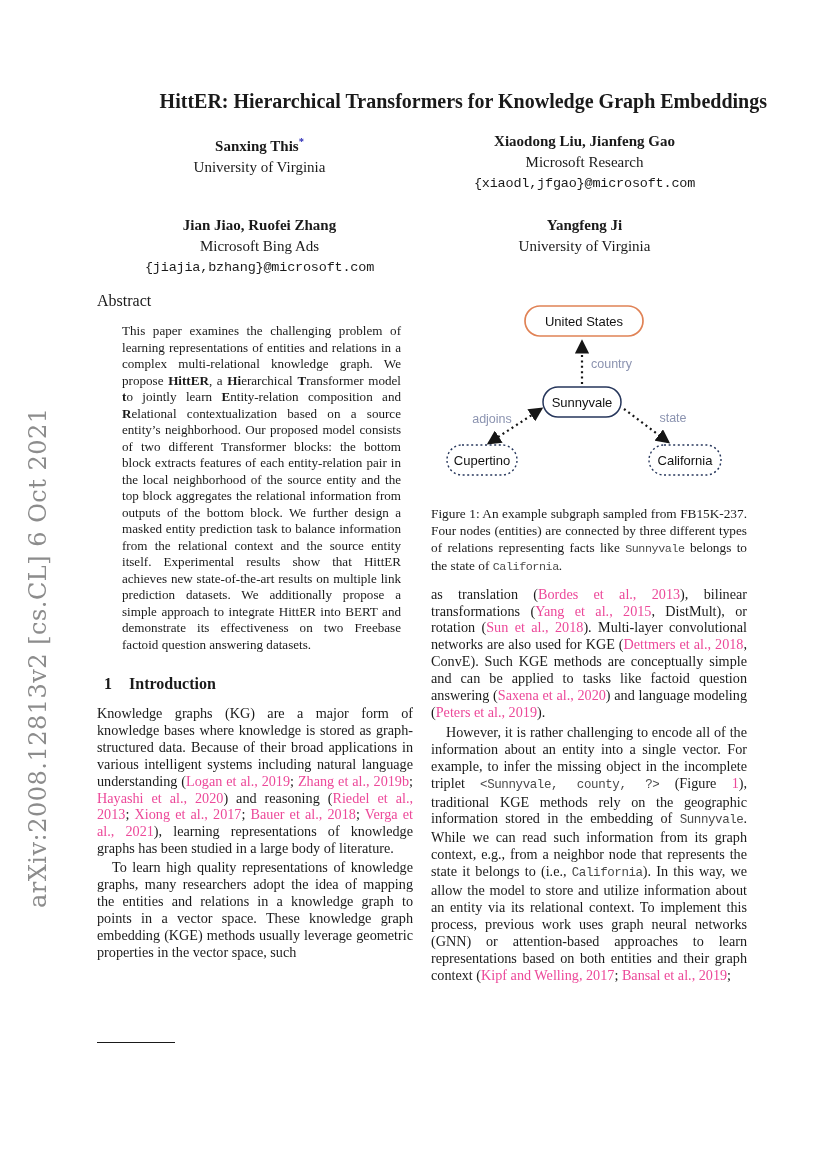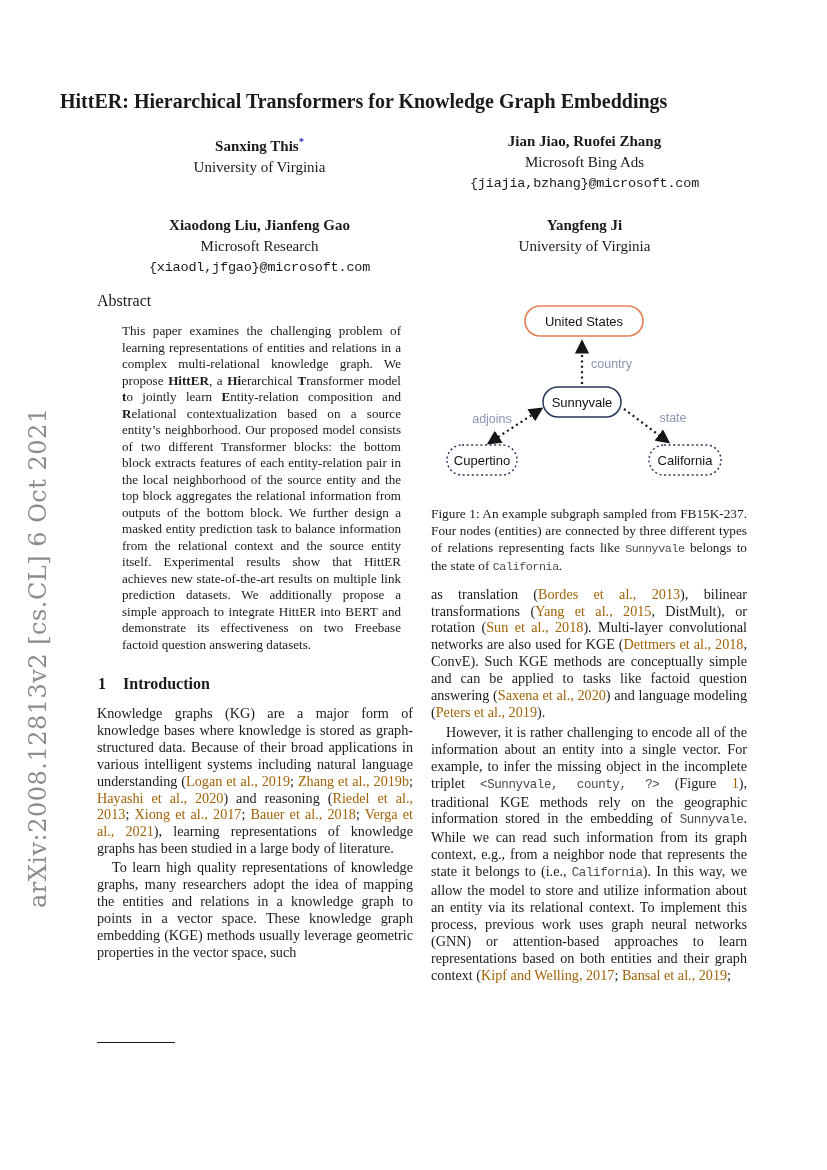--- a/index.html
+++ b/index.html
@@ -8,42 +8,42 @@
     font-family:"Liberation Serif",serif;color:#1a1a1a;overflow:hidden;
   }
   
   .arxiv-stamp{
     position:absolute;left:24px;top:908px;transform-origin:0 0;transform:rotate(-90deg);
     white-space:nowrap;font-family:"DejaVu Serif",serif;font-size:24px;color:#8c8c8c;
     letter-spacing:0.5px;
   }
   
   .title{
-    position:absolute;left:60px;top:90px;width:707px;margin:0;text-align:left;
+    position:absolute;left:60px;top:90px;width:707px;margin:0;text-align:right;
     font-size:20px;font-weight:700;
   }
   .authors{position:absolute;left:97px;top:131px;width:650px;display:flex;flex-wrap:wrap;}
   .author{width:50%;box-sizing:border-box;text-align:center;margin-bottom:21px;}
   .author .name{font-weight:700;font-size:15px;line-height:21px;}
   .author .affil{font-size:15px;line-height:21px;}
   .author .email{font-family:"Liberation Mono",monospace;font-size:13.5px;line-height:21px;letter-spacing:-0.2px;}
   
   .col-left{position:absolute;left:97px;top:292px;width:316px;}
   .col-right{position:absolute;left:431px;top:296px;width:316px;}
   .abstract-heading{font-size:16px;font-weight:400;margin:0 0 13px 0;}
   .abstract-body{
     margin:0 12px 0 25px;font-size:13.1px;line-height:16.5px;text-align:justify;
   }
-  .section-heading{font-size:16px;font-weight:700;margin:22px 0 12px 1px;}
+  .section-heading{font-size:16px;font-weight:700;margin:22px 0 12px 7px;}
   .section-heading .sec-num{margin-right:17px;}
   .body-par{margin:0;font-size:14.2px;line-height:16.9px;text-align:justify;}
   .body-par + .body-par{margin-top:2px;}
   .indent{text-indent:15px;}
   
-  .seg-link{color:#a16207;}
+  .seg-link{color:#ec4899;}
   .seg-bold{font-weight:700;}
   .seg-mono{font-family:"Liberation Mono",monospace;font-size:0.88em;color:#4a4a4a;letter-spacing:-0.4px;}
   .seg-sup{vertical-align:super;font-size:0.7em;}
   .seg-suplink{vertical-align:super;font-size:0.7em;color:#2b2bb5;}
   
   .footnote{position:absolute;left:97px;top:1042px;width:316px;}
   .footnote-rule{width:78px;border-top:1px solid #1a1a1a;margin-bottom:4px;}
   .footnote-text{font-size:12.2px;line-height:14.8px;text-align:justify;margin:0;}
   .footnote-text .seg-sup{margin-left:14px;}
   
@@ -61,28 +61,28 @@
   <div class="arxiv-stamp">arXiv:2008.12813v2  [cs.CL]  6 Oct 2021</div>
 
   <h1 class="title">HittER: Hierarchical Transformers for Knowledge Graph Embeddings</h1>
 
   <div class="authors">
     <div class="author">
       <div class="name"><span class="seg-plain">Sanxing This</span><span class="seg-suplink">*</span></div>
       <div class="affil">University of Virginia</div>
     </div>
     <div class="author">
+      <div class="name"><span class="seg-plain">Xiaodong Liu, Jianfeng Gao</span></div>
+      <div class="affil">Microsoft Research</div>
+      <div class="email">{xiaodl,jfgao}@microsoft.com</div>
+    </div>
+    <div class="author">
       <div class="name"><span class="seg-plain">Jian Jiao, Ruofei Zhang</span></div>
       <div class="affil">Microsoft Bing Ads</div>
       <div class="email">{jiajia,bzhang}@microsoft.com</div>
-    </div>
-    <div class="author">
-      <div class="name"><span class="seg-plain">Xiaodong Liu, Jianfeng Gao</span></div>
-      <div class="affil">Microsoft Research</div>
-      <div class="email">{xiaodl,jfgao}@microsoft.com</div>
     </div>
     <div class="author">
       <div class="name"><span class="seg-plain">Yangfeng Ji</span></div>
       <div class="affil">University of Virginia</div>
     </div>
   </div>
 
   <div class="col-left">
     <h2 class="abstract-heading">Abstract</h2>
     <p class="abstract-body"><span class="seg-plain">This paper examines the challenging problem of learning representations of entities and relations in a complex multi-relational knowledge graph. We propose </span><span class="seg-bold">HittER</span><span class="seg-plain">, a </span><span class="seg-bold">Hi</span><span class="seg-plain">erarchical </span><span class="seg-bold">T</span><span class="seg-plain">ransformer model </span><span class="seg-bold">t</span><span class="seg-plain">o jointly learn </span><span class="seg-bold">E</span><span class="seg-plain">ntity-relation composition and </span><span class="seg-bold">R</span><span class="seg-plain">elational contextualization based on a source entity’s neighborhood. Our proposed model consists of two different Transformer blocks: the bottom block extracts features of each entity-relation pair in the local neighborhood of the source entity and the top block aggregates the relational information from outputs of the bottom block. We further design a masked entity prediction task to balance information from the relational context and the source entity itself. Experimental results show that HittER achieves new state-of-the-art results on multiple link prediction datasets. We additionally propose a simple approach to integrate HittER into BERT and demonstrate its effectiveness on two Freebase factoid question answering datasets.</span></p>

